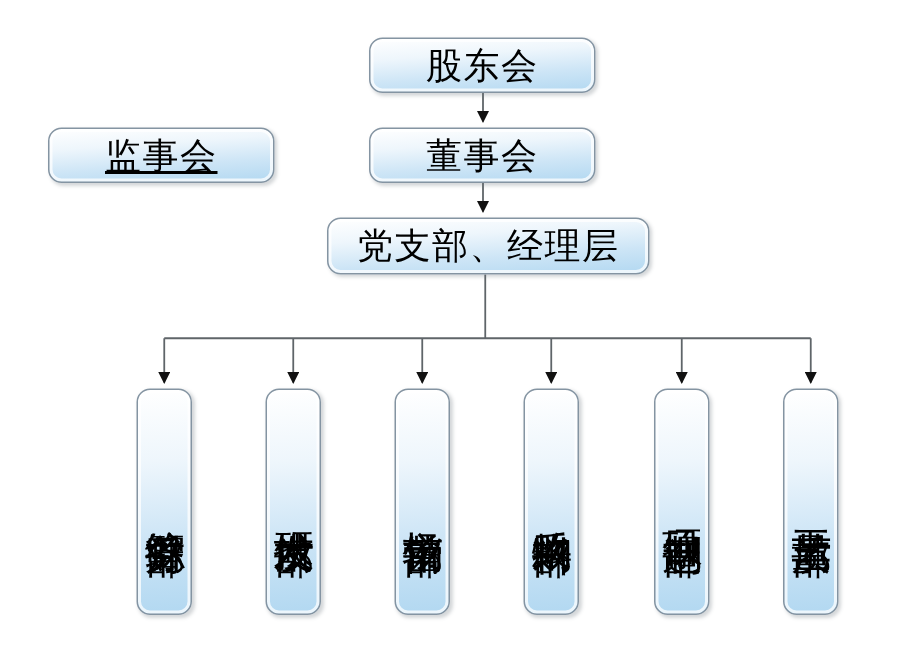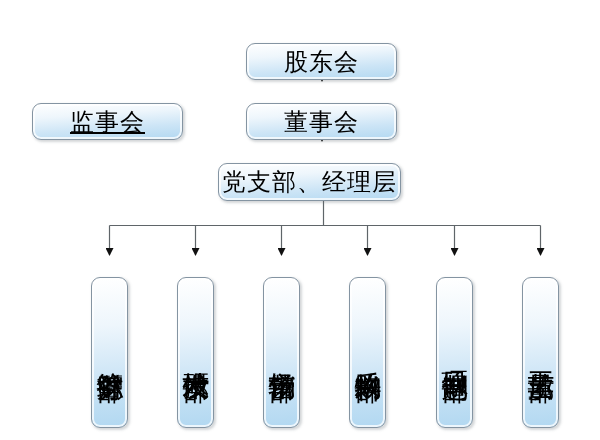--- a/index.html
+++ b/index.html
@@ -12,21 +12,20 @@
   }
   .box{
     position:absolute;
     box-sizing:border-box;
     border:1.4px solid #8494a2;
     border-radius:9px;
     background:linear-gradient(176deg,#ffffff 0%,#eef6fc 32%,#cde5f6 66%,#b2d8f1 100%);
     box-shadow:inset 0 0 0 2px rgba(255,255,255,0.75), 1.5px 1.5px 2.5px rgba(100,110,120,0.28);
     display:flex;align-items:center;justify-content:center;
     color:#000;
-    margin-top:18px;
   }
   .h-box{
     font-size:24px;
     letter-spacing:1px;
     white-space:nowrap;
   }
   .v-box{
     width:37px;height:151px;
     top:259px;
     font-size:27px;
@@ -68,21 +67,21 @@
   </div>
 
   <div class="box h-box" style="left:32px;top:85px;width:151px;height:37px;text-decoration:underline;">
     <span>监事会</span>
   </div>
 
   <div class="box h-box" style="left:246px;top:85px;width:151px;height:37px;">
     <span>董事会</span>
   </div>
 
-  <div class="box h-box" style="left:218px;top:145px;width:183px;height:38px;">
+  <div class="box h-box" style="left:218px;top:145px;width:215px;height:38px;">
     <span>党支部、经理层</span>
   </div>
 
   <div class="box v-box" style="left:91px;">
     <span class="v-label">综管财务部</span>
   </div>
 
   <div class="box v-box" style="left:177px;">
     <span class="v-label">技术研发部</span>
   </div>

